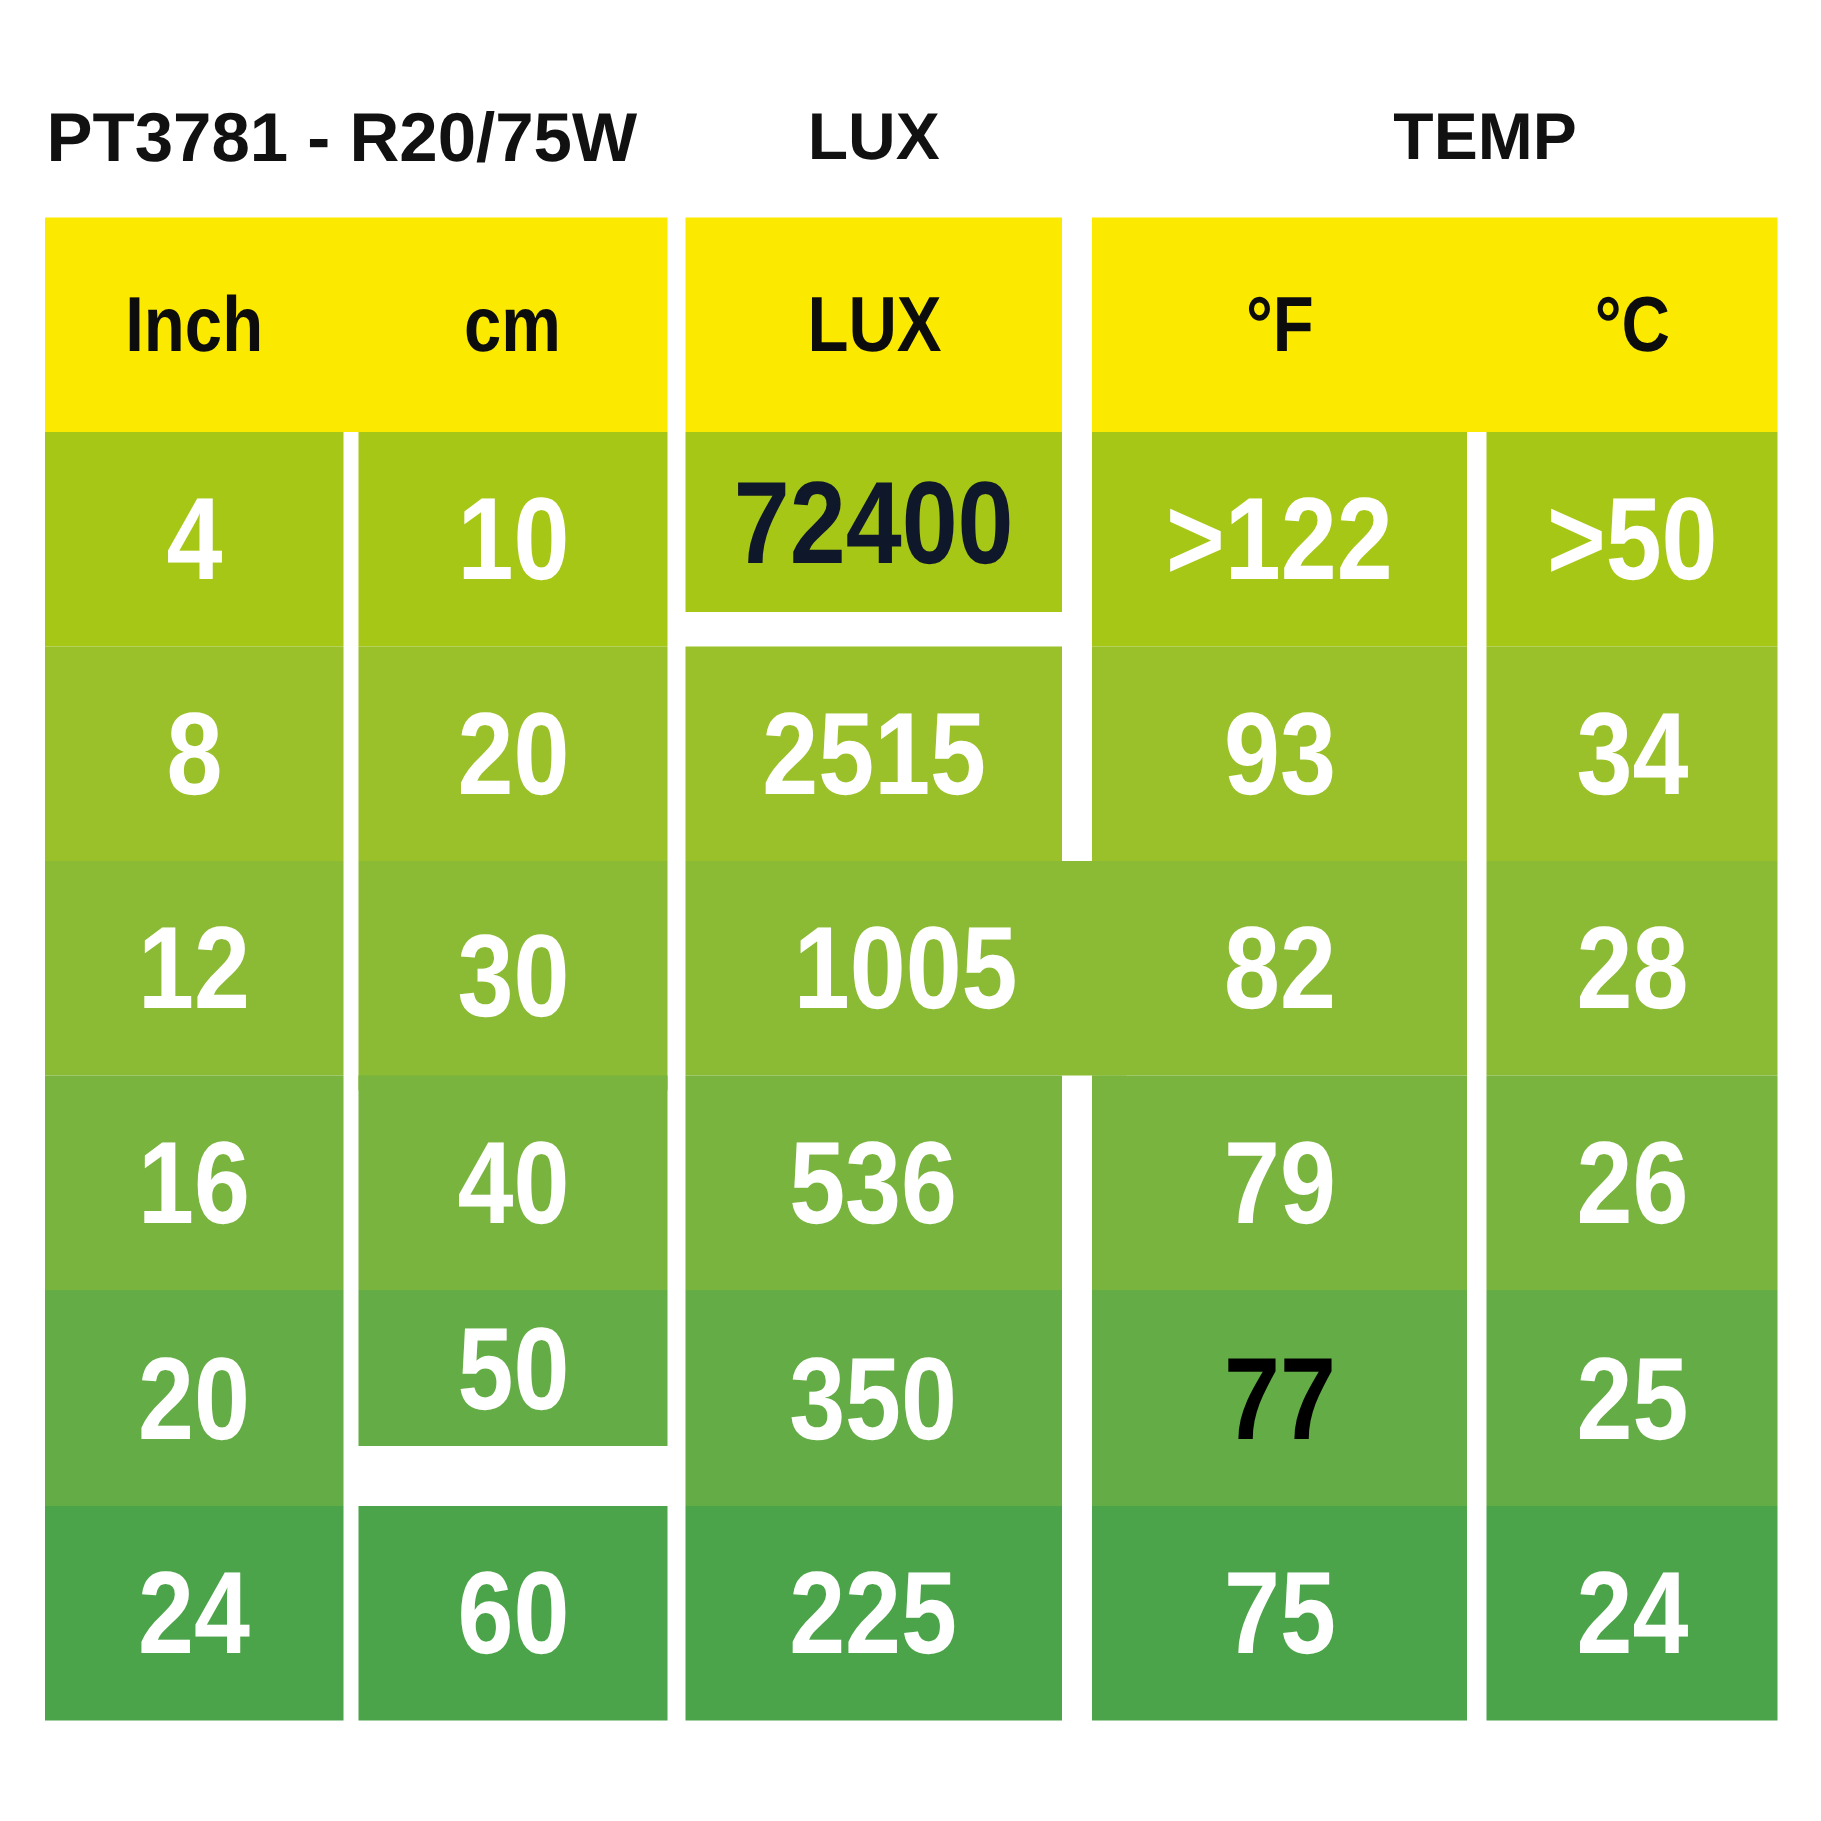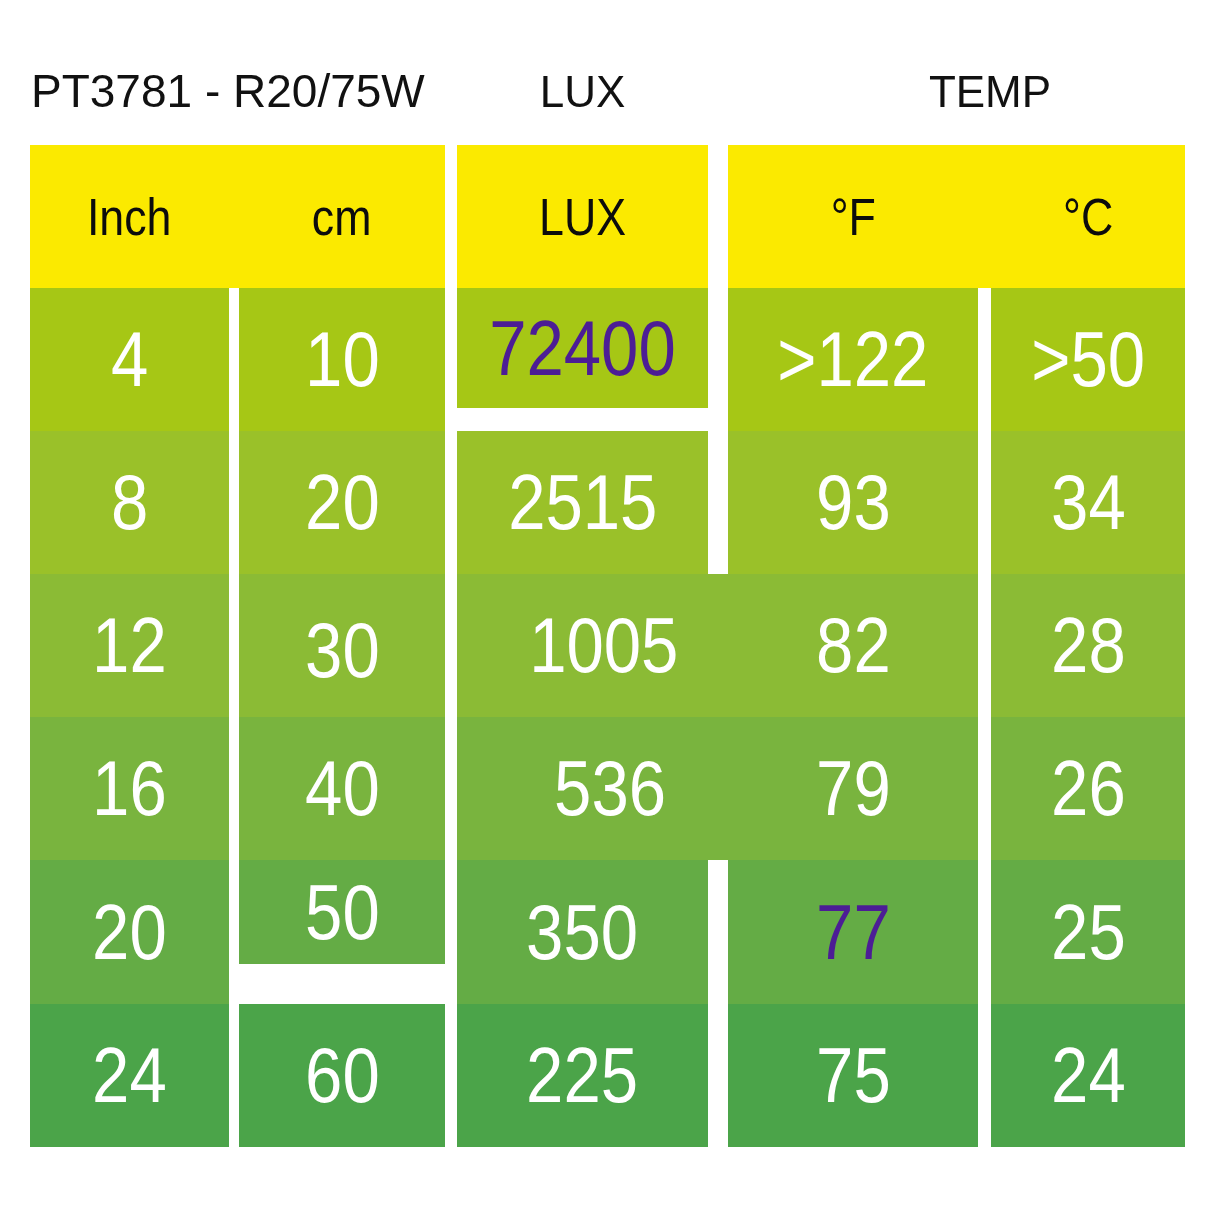--- a/index.html
+++ b/index.html
@@ -1,21 +1,21 @@
 <!DOCTYPE html>
 <html><head>
 <meta charset="utf-8">
 <style>
   html,body{margin:0;padding:0;background:#ffffff;}
   .canvas{
     position:relative;
     width:1214px;height:1214px;
     background:#ffffff;
     font-family:"Liberation Sans", sans-serif;
-    font-weight:normal;
+    font-weight:bold;
     overflow:hidden;
     border-radius:12px;
   }
   
   .product-title{
     position:absolute;left:31px;top:68px;
     font-size:46px;line-height:46px;color:#111111;
     letter-spacing:0px;white-space:nowrap;
   }
   .section-title{
@@ -92,21 +92,21 @@
     </div>
   </div>
 
   <div id="grid">
       <div class="cell" style="top: 288px; height: 143px; left: 30px; width: 199px; background: rgb(166, 199, 21); color: rgb(255, 255, 255);">
         <span class="cond">4</span>
       </div>
       <div class="cell" style="top: 288px; height: 143px; left: 239px; width: 206px; background: rgb(166, 199, 21); color: rgb(255, 255, 255);">
         <span class="cond">10</span>
       </div>
-      <div class="cell" style="top: 288px; height: 120px; left: 457px; width: 251px; background: rgb(166, 199, 21); color: #4c1d95;">
+      <div class="cell" style="top: 288px; height: 120px; left: 457px; width: 251px; background: rgb(166, 199, 21); color: #0f172a;">
         <span class="cond">72400</span>
       </div>
       <div class="cell" style="top: 288px; height: 143px; left: 728px; width: 250px; background: rgb(166, 199, 21); color: rgb(255, 255, 255);">
         <span class="cond">&gt;122</span>
       </div>
       <div class="cell" style="top: 288px; height: 143px; left: 991px; width: 194px; background: rgb(166, 199, 21); color: rgb(255, 255, 255);">
         <span class="cond">&gt;50</span>
       </div>
       <div class="cell" style="top: 431px; height: 143px; left: 30px; width: 199px; background: rgb(154, 193, 41); color: rgb(255, 255, 255);">
         <span class="cond">8</span>
@@ -137,39 +137,39 @@
       </div>
       <div class="cell" style="top: 574px; height: 143px; left: 991px; width: 194px; background: rgb(139, 187, 53); color: rgb(255, 255, 255);">
         <span class="cond">28</span>
       </div>
       <div class="cell" style="top: 717px; height: 143px; left: 30px; width: 199px; background: rgb(121, 180, 62); color: rgb(255, 255, 255);">
         <span class="cond">16</span>
       </div>
       <div class="cell" style="top: 717px; height: 143px; left: 239px; width: 206px; background: rgb(121, 180, 62); color: rgb(255, 255, 255);">
         <span class="cond">40</span>
       </div>
-      <div class="cell" style="top: 717px; height: 143px; left: 457px; width: 251px; background: rgb(121, 180, 62); color: rgb(255, 255, 255); padding-left: 28px;">
+      <div class="cell" style="top: 717px; height: 143px; left: 457px; width: 251px; background: rgb(121, 180, 62); color: rgb(255, 255, 255);">
         <span class="cond">536</span>
       </div>
       <div class="cell" style="top: 717px; height: 143px; left: 728px; width: 250px; background: rgb(121, 180, 62); color: rgb(255, 255, 255);">
         <span class="cond">79</span>
       </div>
       <div class="cell" style="top: 717px; height: 143px; left: 991px; width: 194px; background: rgb(121, 180, 62); color: rgb(255, 255, 255);">
         <span class="cond">26</span>
       </div>
       <div class="cell" style="top: 860px; height: 144px; left: 30px; width: 199px; background: rgb(100, 172, 69); color: rgb(255, 255, 255);">
         <span class="cond">20</span>
       </div>
       <div class="cell" style="top: 860px; height: 104px; left: 239px; width: 206px; background: rgb(100, 172, 69); color: rgb(255, 255, 255);">
         <span class="cond">50</span>
       </div>
       <div class="cell" style="top: 860px; height: 144px; left: 457px; width: 251px; background: rgb(100, 172, 69); color: rgb(255, 255, 255);">
         <span class="cond">350</span>
       </div>
-      <div class="cell" style="top: 860px; height: 144px; left: 728px; width: 250px; background: rgb(100, 172, 69); color: #4c1d95;">
+      <div class="cell" style="top: 860px; height: 144px; left: 728px; width: 250px; background: rgb(100, 172, 69); color: #000000;">
         <span class="cond">77</span>
       </div>
       <div class="cell" style="top: 860px; height: 144px; left: 991px; width: 194px; background: rgb(100, 172, 69); color: rgb(255, 255, 255);">
         <span class="cond">25</span>
       </div>
       <div class="cell" style="top: 1004px; height: 143px; left: 30px; width: 199px; background: rgb(75, 164, 73); color: rgb(255, 255, 255);">
         <span class="cond">24</span>
       </div>
       <div class="cell" style="top: 1004px; height: 143px; left: 239px; width: 206px; background: rgb(75, 164, 73); color: rgb(255, 255, 255);">
         <span class="cond">60</span>

